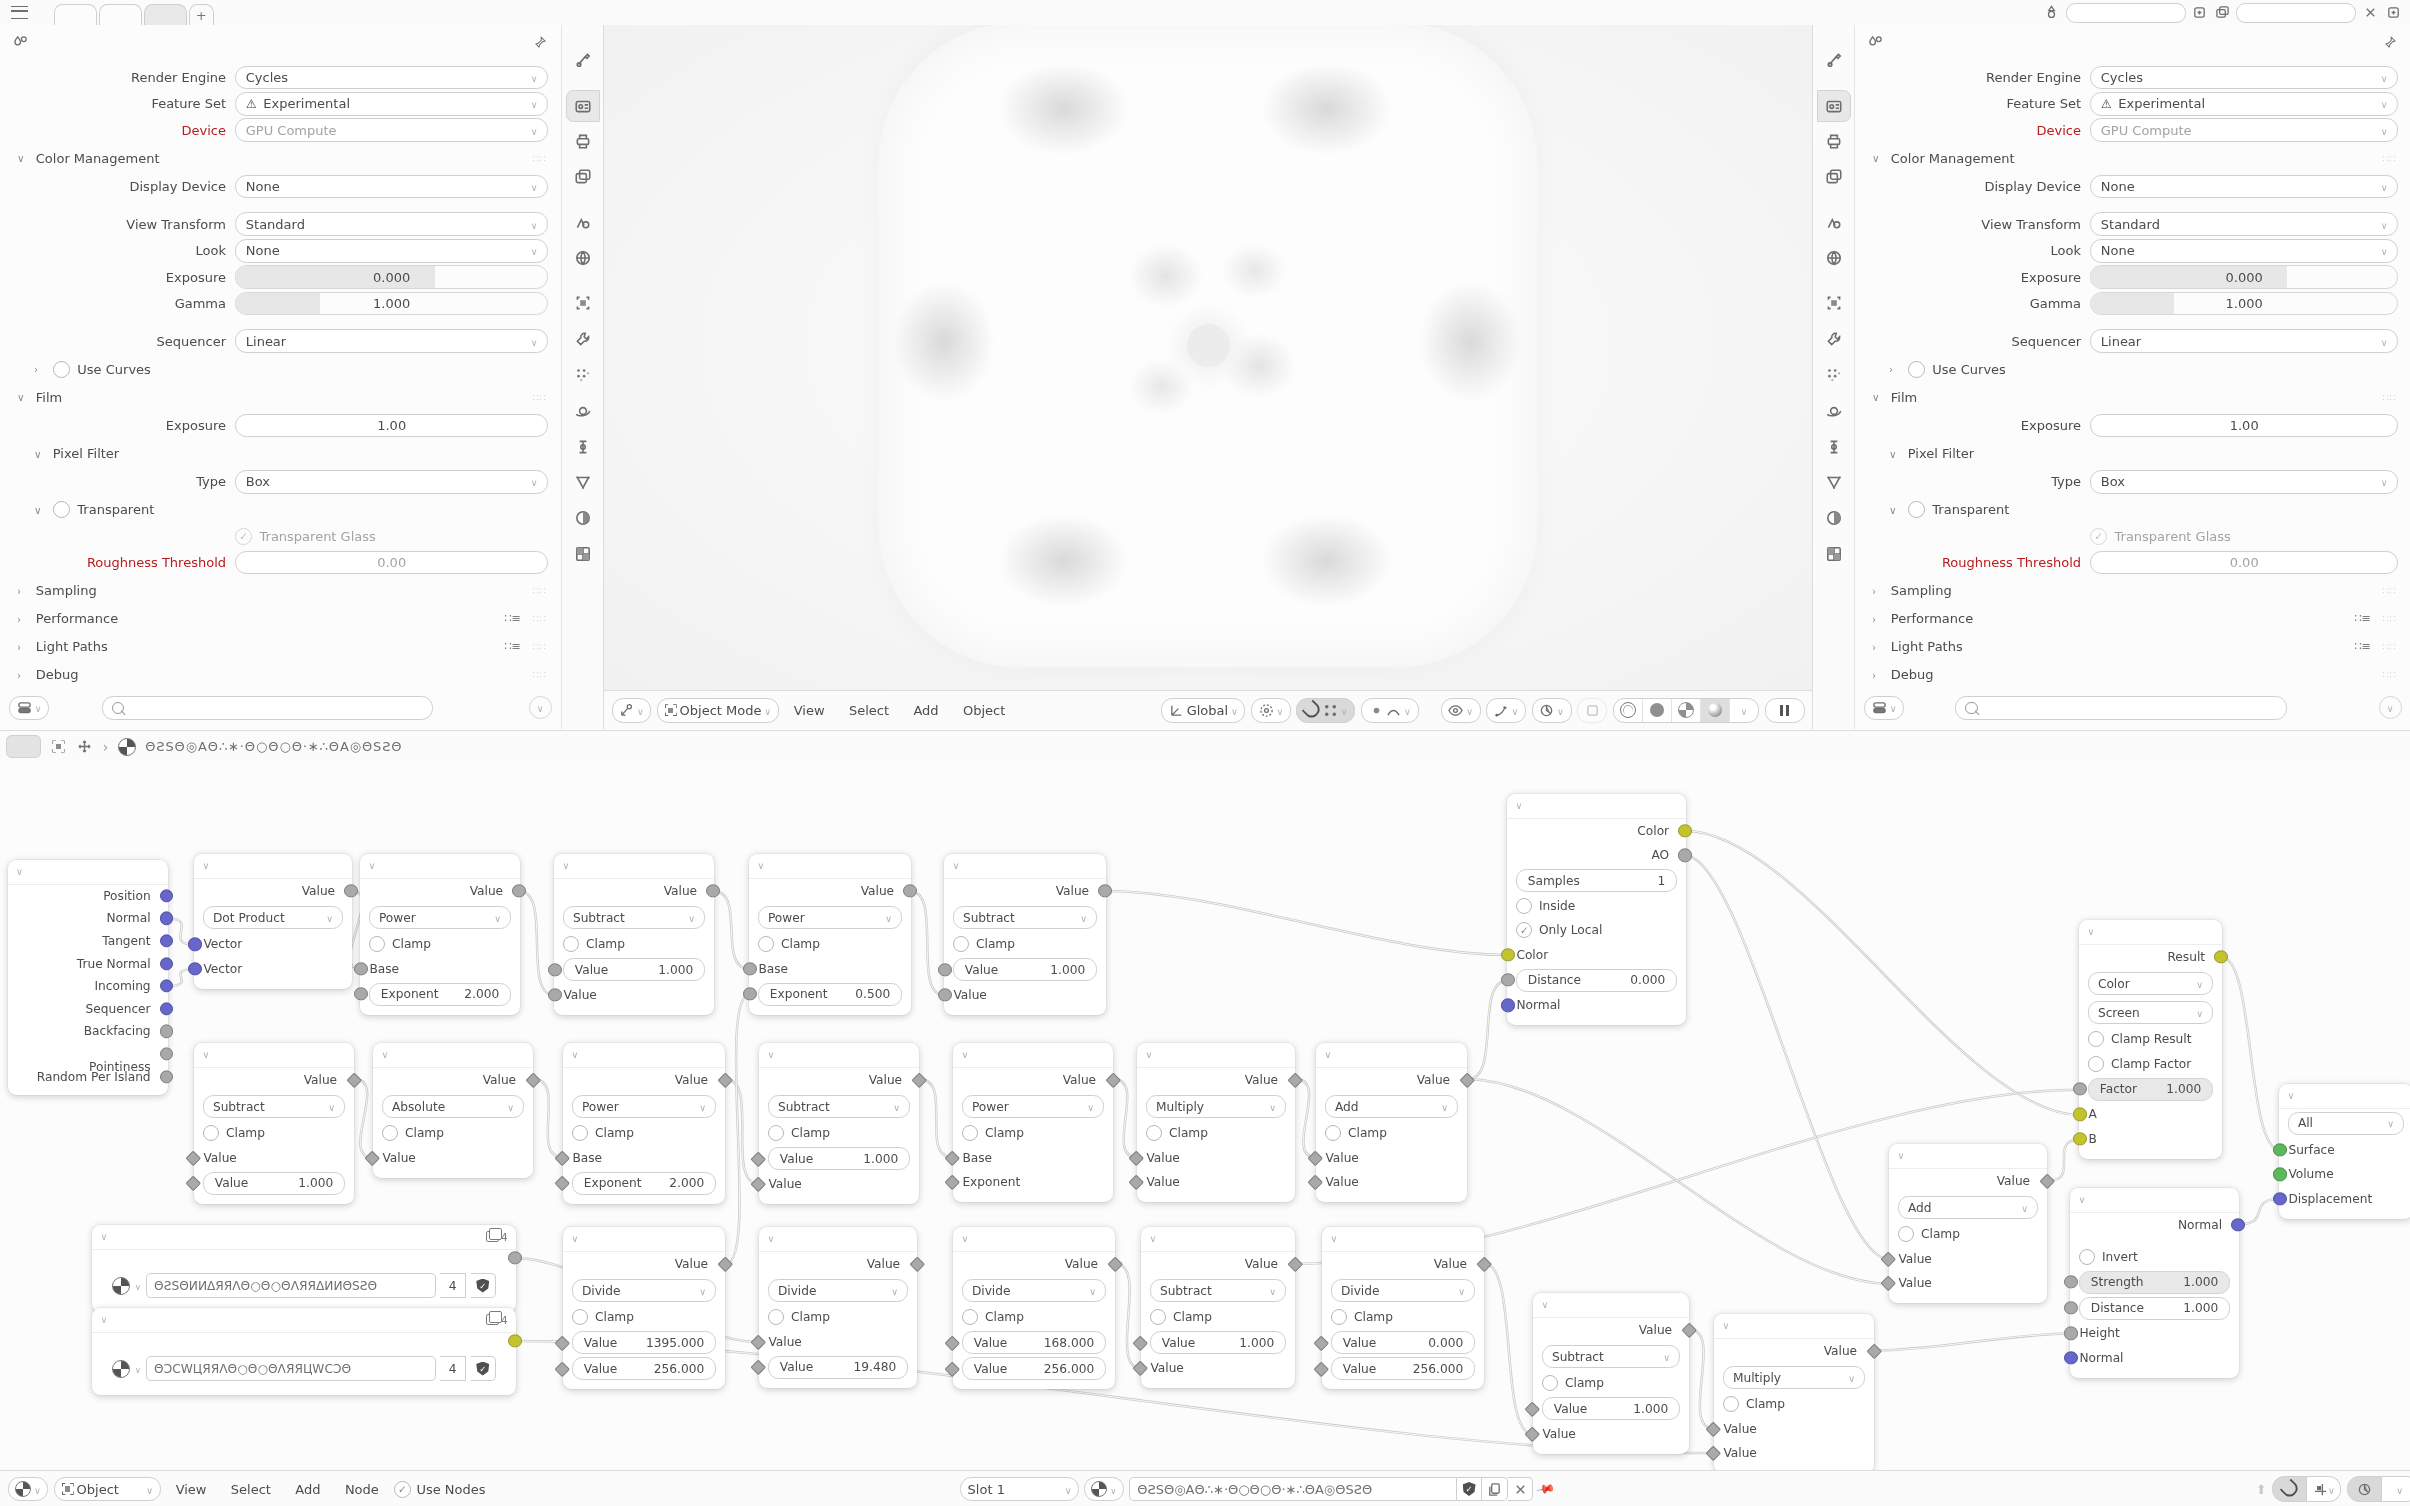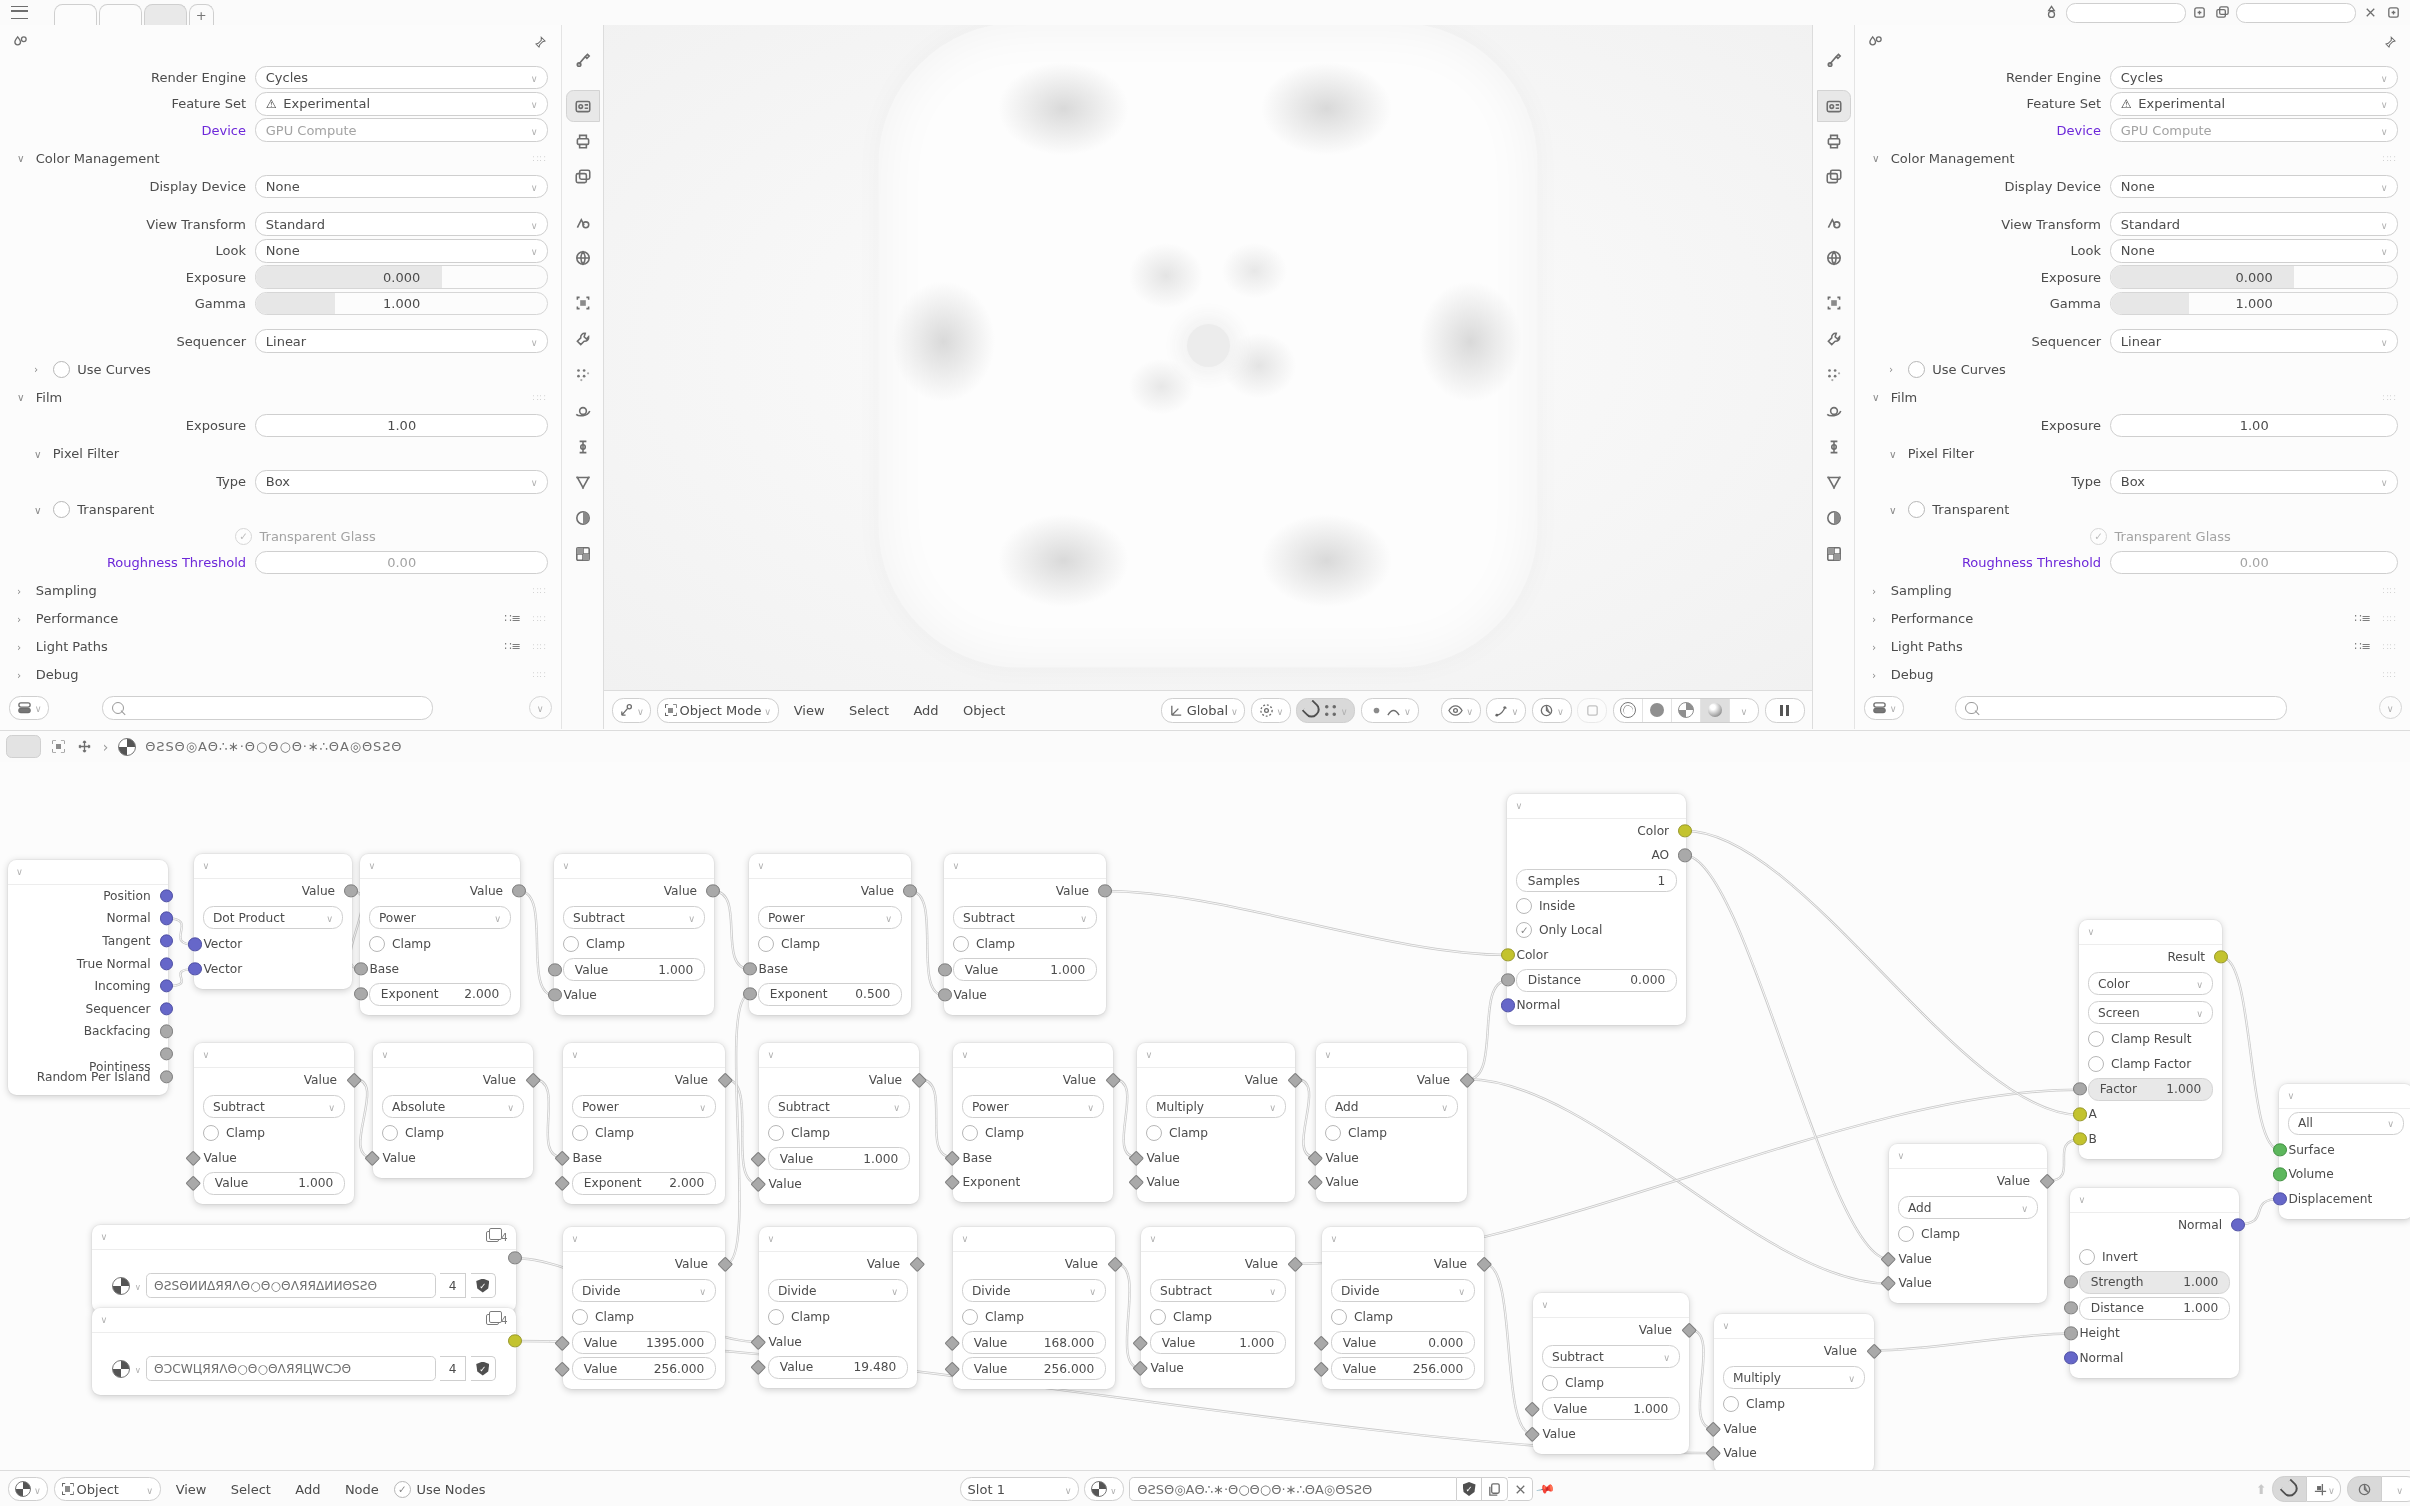--- a/index.html
+++ b/index.html
@@ -28,22 +28,22 @@
   .tabstrip{width:41px;background:#fbfbfb;display:flex;flex-direction:column;align-items:center;padding-top:19px;gap:3.8px;}
   .props.left .tabstrip{border-left:0.9px solid #e4e4e4;}
   .props.right .tabstrip{border-right:0.9px solid #e4e4e4;}
   .tabbtn{width:32px;height:30px;border-radius:7.5px 0 0 7.5px;display:flex;align-items:center;justify-content:center;border:0.9px solid transparent;}
   .props.right .tabbtn{border-radius:0 7.5px 7.5px 0;}
   .tabbtn.active{background:#e8e8e8;border-color:#d3d3d3;}
   .tabbtn svg{width:18px;height:18px;stroke:#6e6e6e;fill:none;stroke-width:1.4;}
   
   .pnav{height:38px;display:flex;align-items:center;padding:0 13px;justify-content:space-between;}
   .prow{display:flex;align-items:center;height:24.5px;margin:1.9px 0;}
-  .plabel{width:226px;text-align:right;padding-right:9.4px;flex:none;color:#4c4c4c;padding-left:20px;}
-  .plabel.dim{color:#6d28d9;}
+  .plabel{width:226px;text-align:right;padding-right:9.4px;flex:none;color:#4c4c4c;}
+  .plabel.dim{color:#b91c1c;}
   .pctrl{flex:1;margin-right:13px;display:flex;}
   .pdd,.pfield{flex:1;height:21.7px;border:0.9px solid #cfcfcf;border-radius:11.3px;background:#fff;
         display:flex;align-items:center;padding:0 9.4px;position:relative;}
   .pdd .chev{margin-left:auto;}
   .chev::after{content:"∨";font-size:9.4px;color:#b0b0b0;}
   .pfield{justify-content:center;}
   .pslider{flex:1;height:21.7px;border:0.9px solid #d6d6d6;border-radius:11.3px;display:flex;align-items:center;justify-content:center;overflow:hidden;position:relative;}
   .pslider .fill{position:absolute;left:0;top:0;bottom:0;background:#e7e7e7;}
   .pslider span{position:relative;}
   .dim-text{color:#a3a3a3;}

